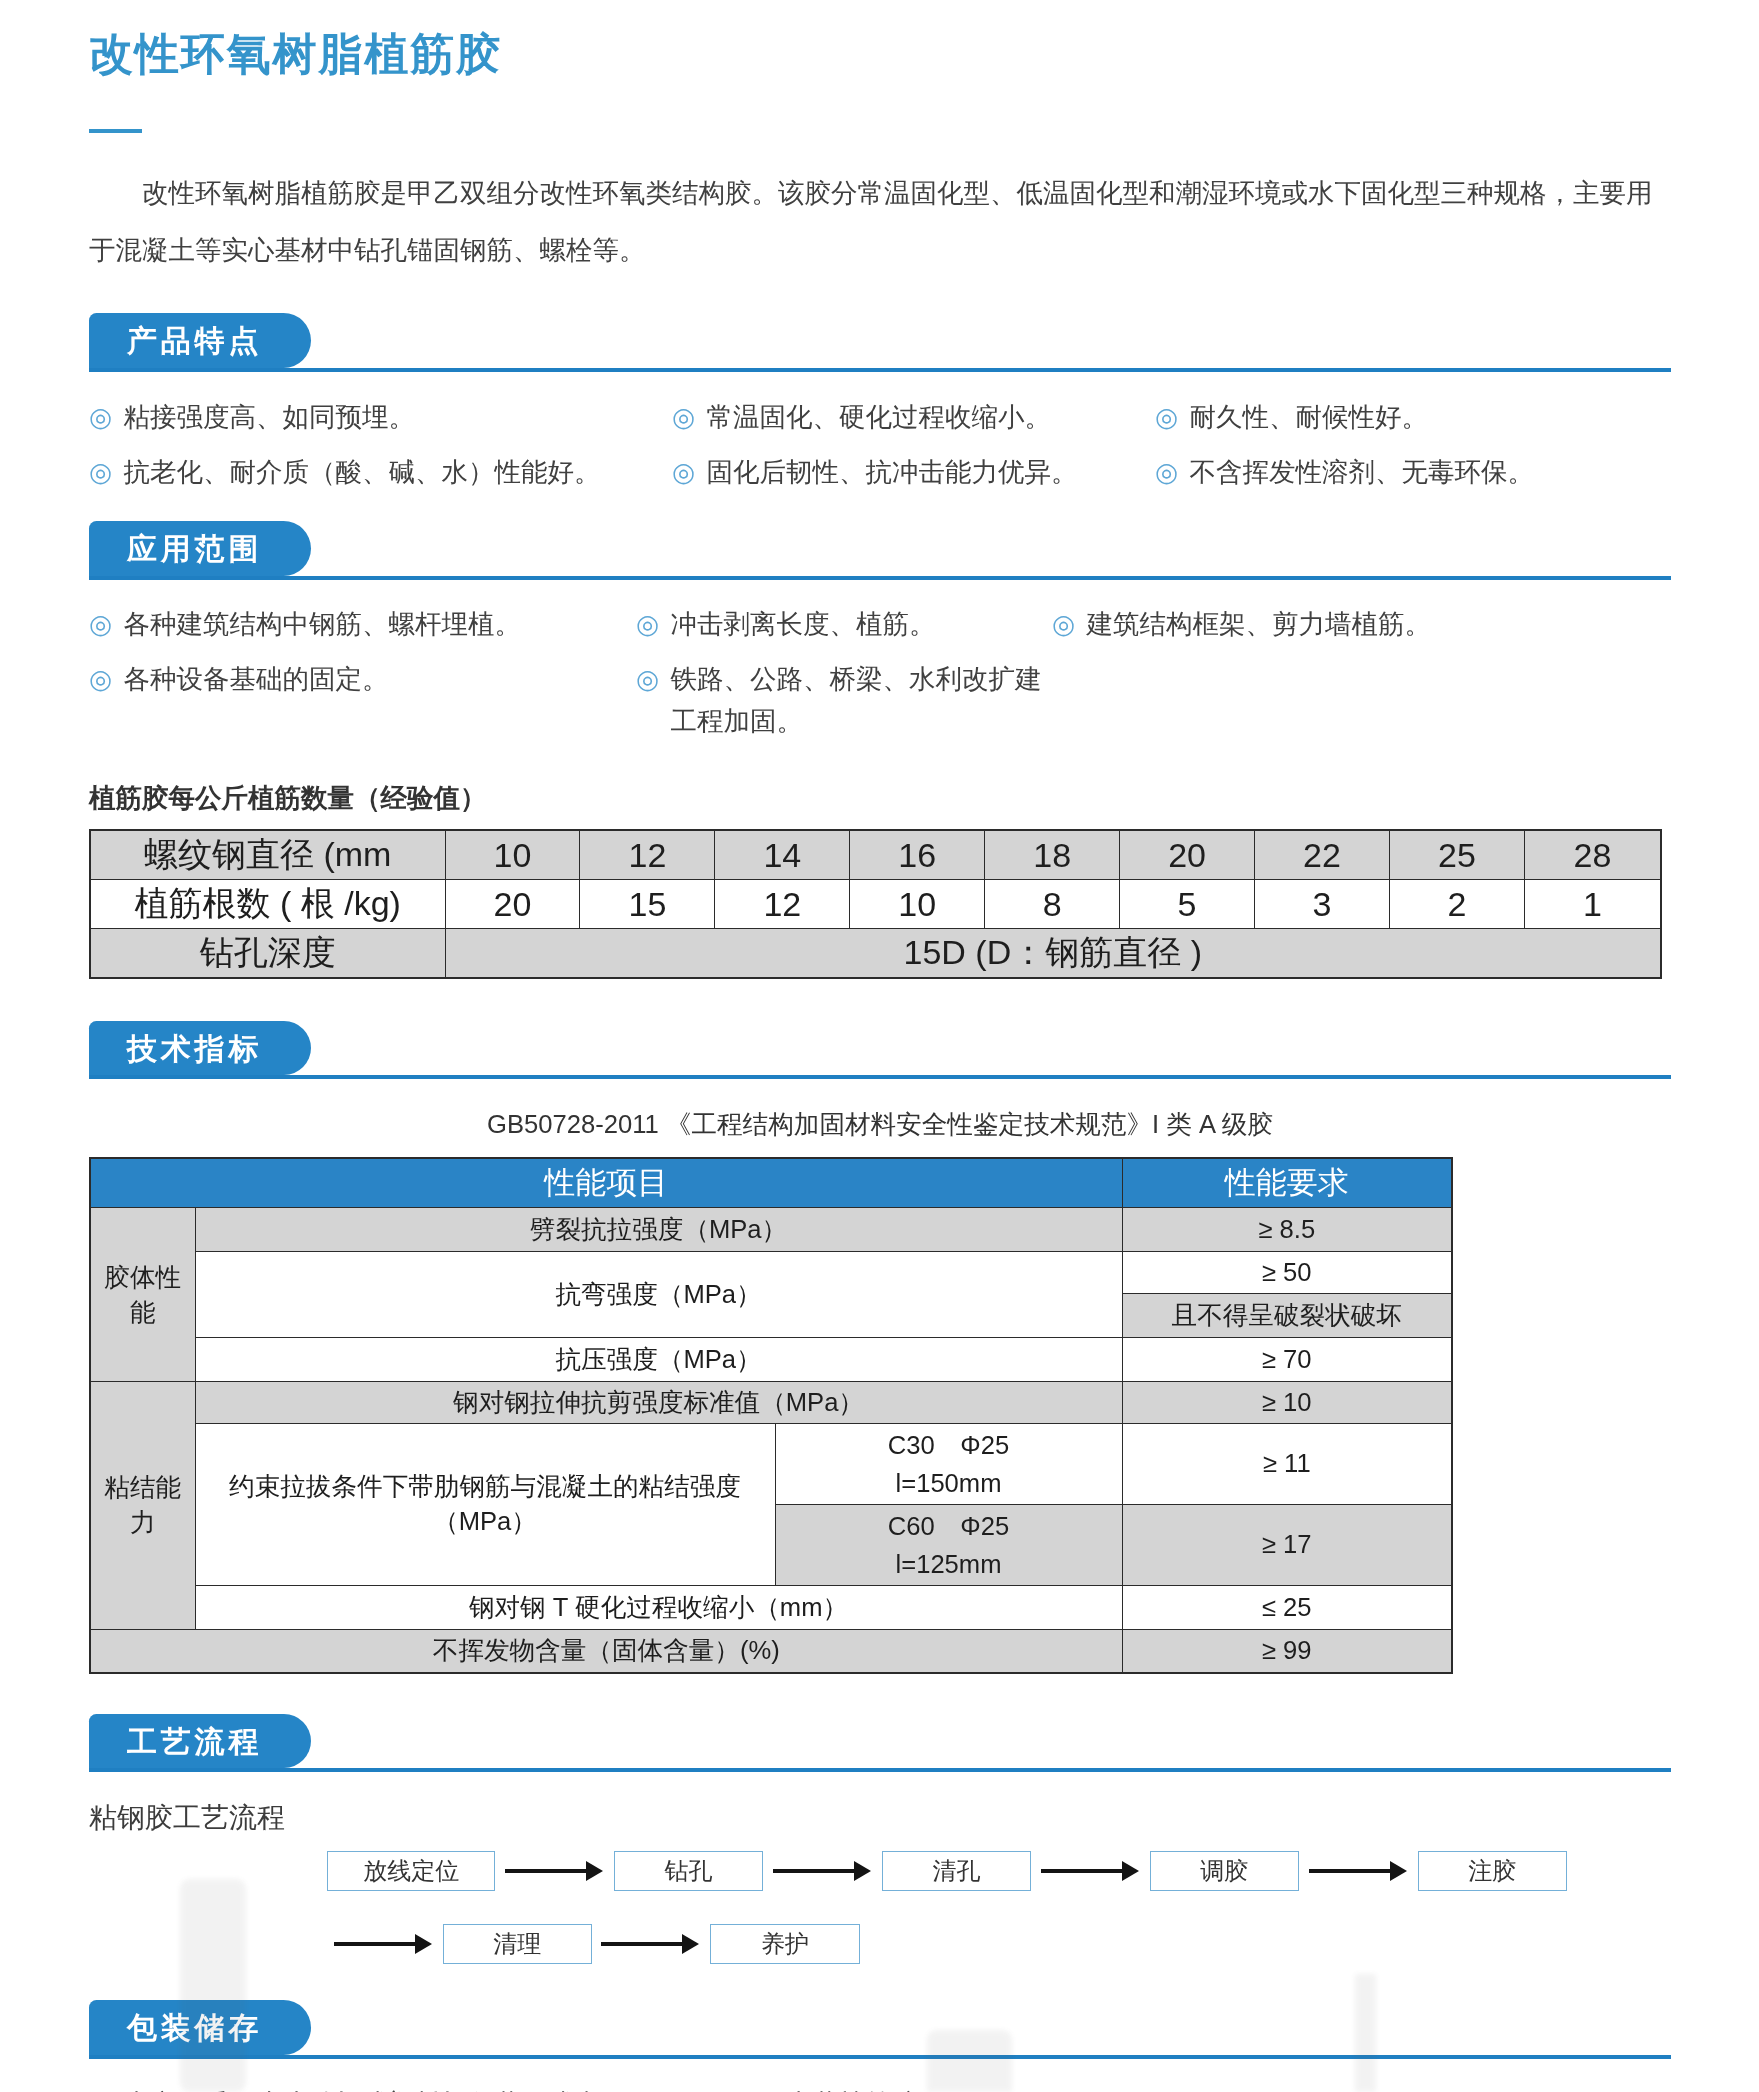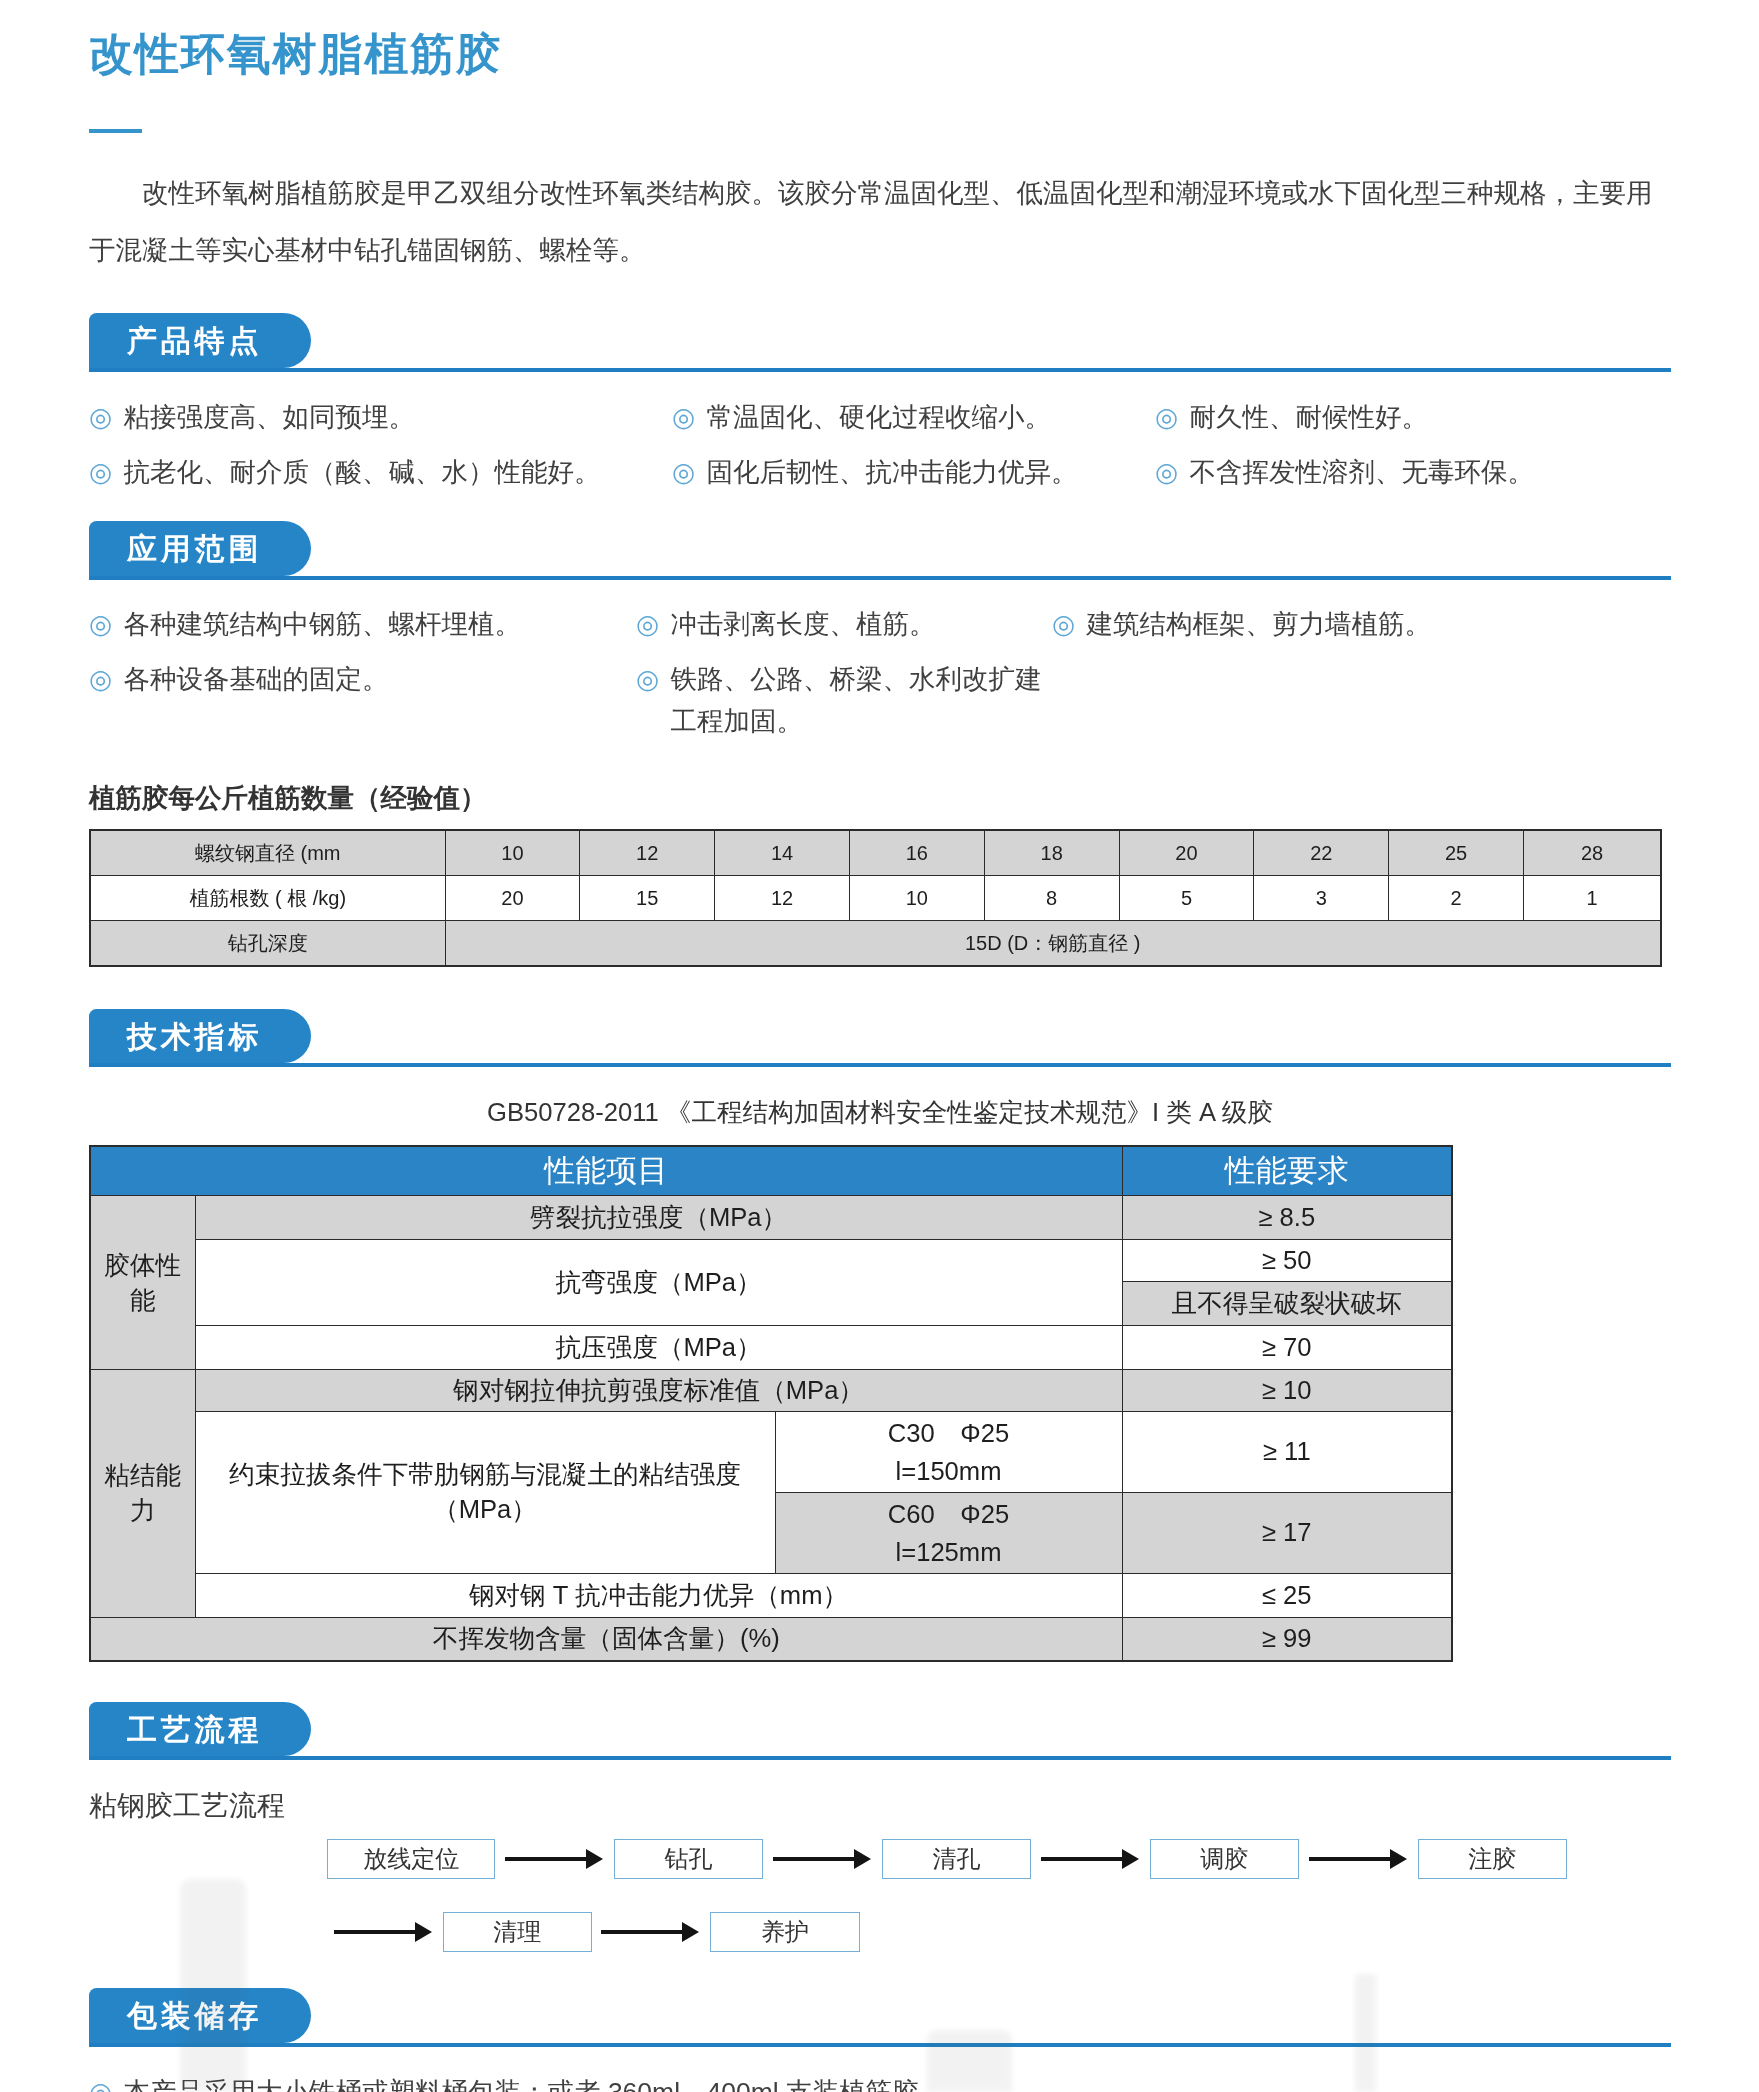--- a/index.html
+++ b/index.html
@@ -20,21 +20,21 @@
     padding:7.6px 49px 5.7px 38px;border-radius:7.6px 28px 28px 0;
   }
   .mt36{margin-top:34px;} .mt30{margin-top:28px;} .mt42{margin-top:40px;} .mt44{margin-top:42px;}
 
   .bullets{display:grid;grid-template-columns:583px 483px 1fr;row-gap:13.2px;margin-top:24.6px;font-size:26.5px;color:#404040;}
   .bullets.apps{grid-template-columns:547px 416px 1fr;margin-top:23px;}
   .bullet{display:flex;align-items:baseline;line-height:42px;}
   .dot{color:#5ea7d6;margin-right:11.4px;flex:none;}
 
   .tbl-title{font-size:26.5px;font-weight:bold;margin-top:38px;color:#333;}
-  table.rebar{border-collapse:collapse;margin-top:13.2px;width:1573px;border:2.8px solid #2b2b2b;font-size:20px;color:#1e1e1e;}
+  table.rebar{border-collapse:collapse;margin-top:13.2px;width:1573px;border:2.8px solid #2b2b2b;font-size:34px;color:#1e1e1e;}
   table.rebar td{border:1.9px solid #2b2b2b;height:42px;text-align:center;}
   .gray{background:#d4d4d4;}
 
   .std-note{text-align:center;font-size:25.6px;margin-top:28px;color:#333;}
 
   table.tech{border-collapse:collapse;margin-top:15px;width:1363px;border:2.8px solid #2b2b2b;
     font-size:25.6px;color:#1e1e1e;table-layout:fixed;}
   table.tech td{border:1.9px solid #2b2b2b;text-align:center;padding:1.9px 7.6px;}
   table.tech .hd{background:#2a84c6;color:#ffffff;height:44px;font-size:31px;border-color:#2b2b2b;}
   .h44{height:42px;} .h46{height:44px;} .h82{height:78px;} .h84{height:79px;}
@@ -220,21 +220,21 @@
       <td>≥ 11</td>
     </tr>
     <tr class="h84">
       <td class="gray twoline">
         <div>C60　Φ25</div>
         <div>l=125mm</div>
       </td>
       <td class="gray">≥ 17</td>
     </tr>
     <tr class="h46">
-      <td colspan="2">钢对钢 T 抗冲击能力优异（mm）</td>
+      <td colspan="2">钢对钢 T 硬化过程收缩小（mm）</td>
       <td>≤ 25</td>
     </tr>
     <tr class="h46">
       <td class="gray" colspan="3">不挥发物含量（固体含量）(%)</td>
       <td class="gray">≥ 99</td>
     </tr>
   </tbody>
     </table>
 
   <div class="section-head mt42">

